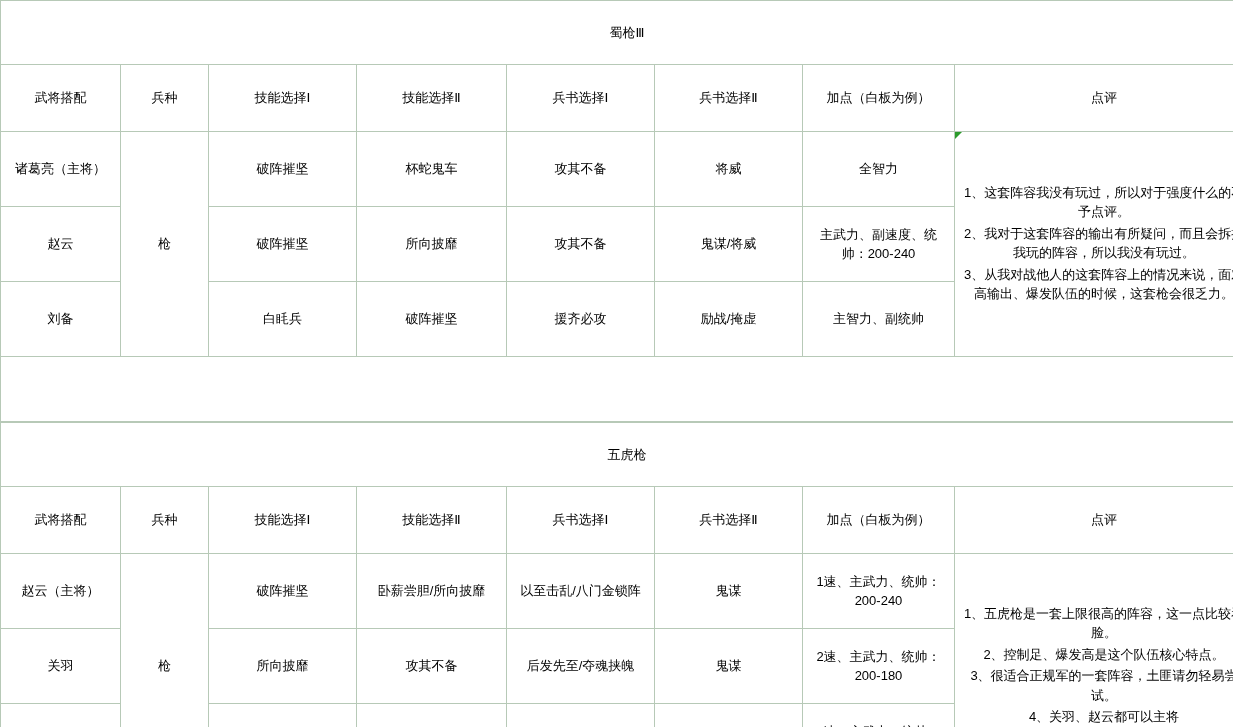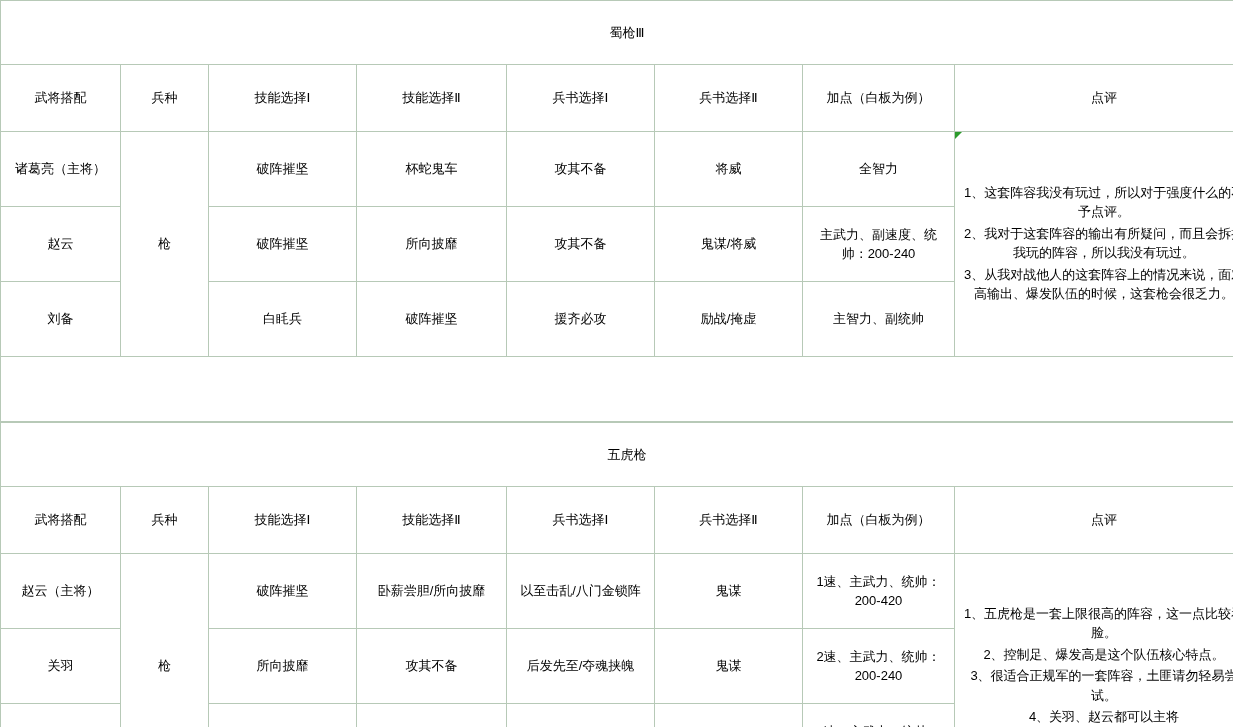--- a/index.html
+++ b/index.html
@@ -180,35 +180,35 @@
         <td>加点（白板为例）</td>
         <td>点评</td>
       </tr>
       <tr class="body-row">
         <td>赵云（主将）</td>
         <td class="unit-cell" rowspan="3">枪</td>
         <td>破阵摧坚</td>
         <td>卧薪尝胆/所向披靡</td>
         <td>以至击乱/八门金锁阵</td>
         <td>鬼谋</td>
-        <td class="nowrap-small">1速、主武力、统帅：200-420</td>
+        <td class="nowrap-small">1速、主武力、统帅：200-240</td>
         <td class="comment-cell centered-lines" rowspan="3">
           <p>1、五虎枪是一套上限很高的阵容，这一点比较看脸。</p>
           <p class="indent">2、控制足、爆发高是这个队伍核心特点。</p>
           <p>3、很适合正规军的一套阵容，土匪请勿轻易尝试。</p>
           <p style="text-align:center">4、关羽、赵云都可以主将</p>
         </td>
       </tr>
       <tr class="body-row">
         <td>关羽</td>
         <td>所向披靡</td>
         <td>攻其不备</td>
         <td>后发先至/夺魂挟魄</td>
         <td>鬼谋</td>
-        <td class="nowrap-small">2速、主武力、统帅：200-240</td>
+        <td class="nowrap-small">2速、主武力、统帅：200-180</td>
       </tr>
       <tr class="body-row">
         <td>张飞</td>
         <td>盛气凌敌</td>
         <td>落凤/纵兵劫掠</td>
         <td>以至击乱</td>
         <td>将威</td>
         <td class="nowrap-small">3速、主武力、统帅：200-240</td>
       </tr>
     </tbody>

